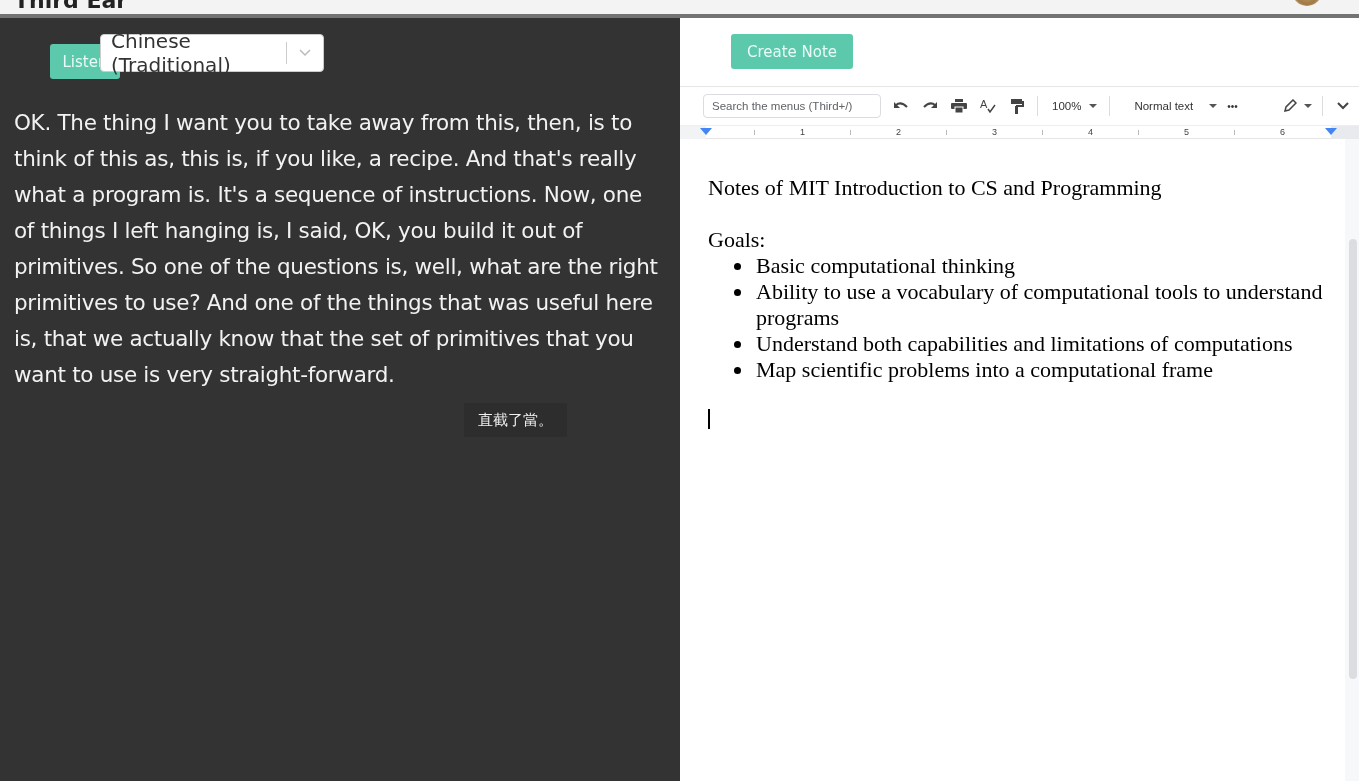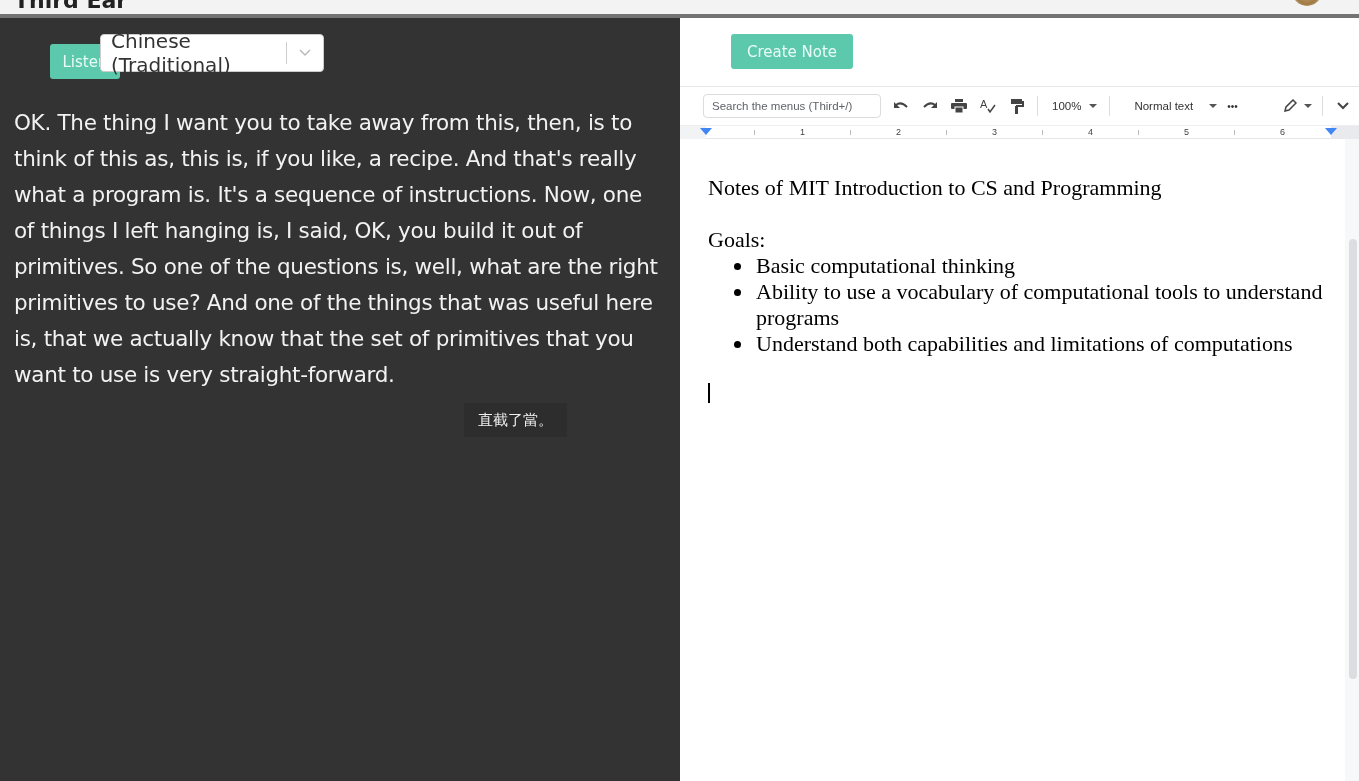--- a/index.html
+++ b/index.html
@@ -154,20 +154,21 @@
       <span class="ruler-num" style="left:600px">6</span>
     </div>
 
     <div class="doc-body">
       <div class="doc-title">Notes of MIT Introduction to CS and Programming</div>
       <div class="doc-goals">Goals:</div>
       <ul class="doc-list">
         <li>Basic computational thinking</li>
         <li>Ability to use a vocabulary of computational tools to understand programs</li>
         <li>Understand both capabilities and limitations of computations</li>
+        <li>Map scientific problems into a computational frame</li>
       </ul>
       <div class="cursor"></div>
     </div>
 
     <div class="scroll-track">
       <div class="scroll-thumb"></div>
     </div>
   </div>
 </div>
 

